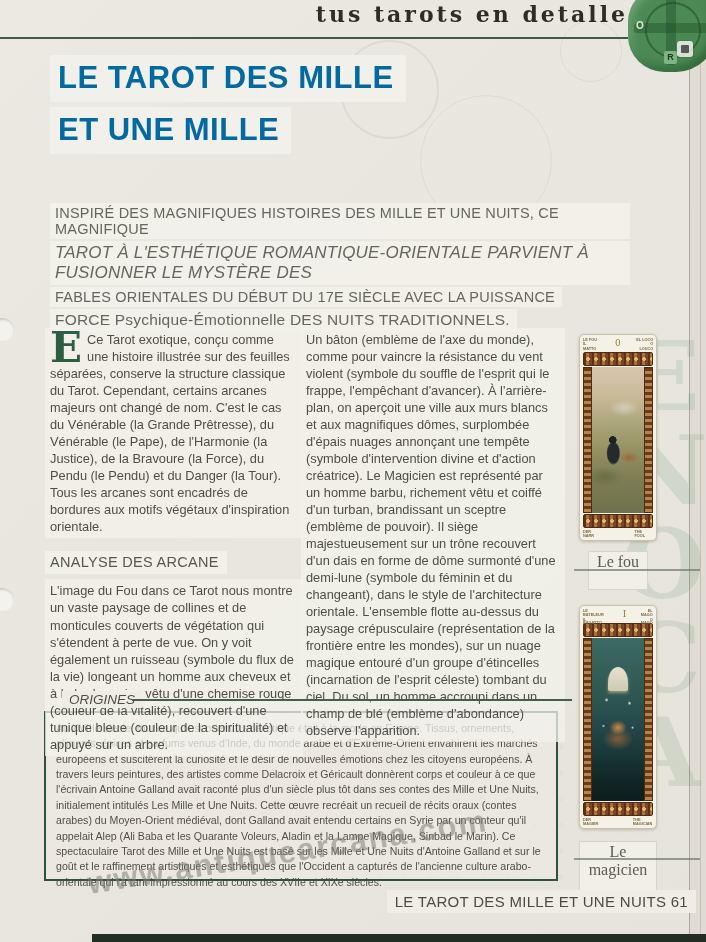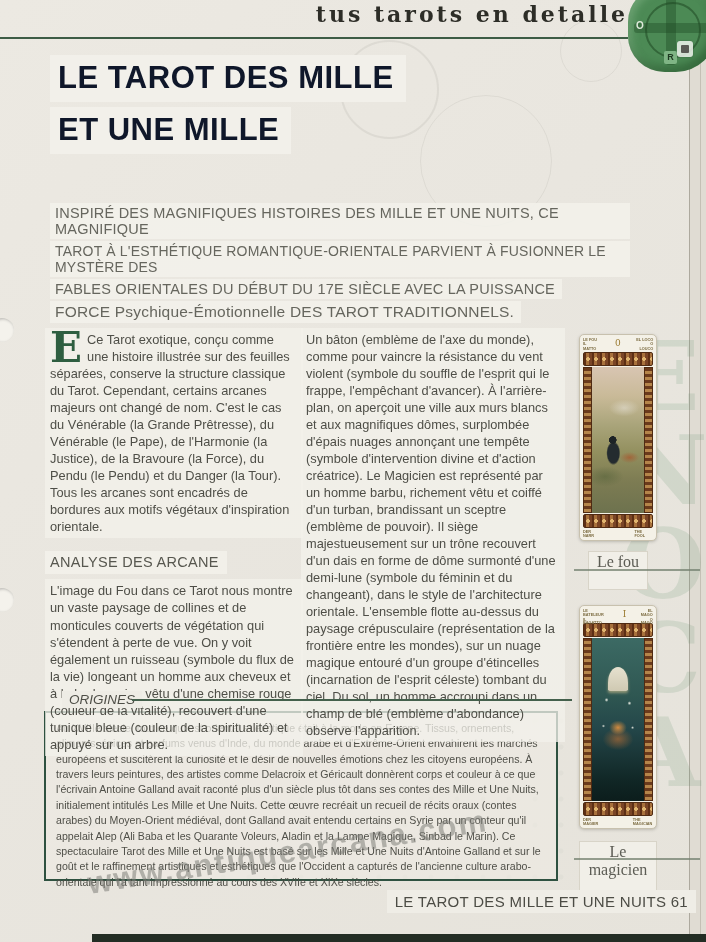--- a/index.html
+++ b/index.html
@@ -27,26 +27,26 @@
   .med-bar-h{position:absolute;left:6px;top:37px;width:74px;height:10px;background:rgba(30,72,36,.40);border-radius:3px;}
   .med-bar-v{position:absolute;left:38px;top:5px;width:10px;height:74px;background:rgba(30,72,36,.40);border-radius:3px;}
   .med-letter{position:absolute;font-size:10px;color:#dfeadb;font-weight:bold;}
   .med-o{left:8px;top:34px;}
   .med-box{position:absolute;left:36px;bottom:8px;width:13px;height:13px;background:#7fb585;border-radius:2px;font-size:9px;color:#1e3a22;text-align:center;line-height:13px;font-weight:bold;}
   .mini-icon{position:absolute;right:13px;top:41px;width:16px;height:16px;background:rgba(250,250,248,.8);border-radius:3px;z-index:5;box-shadow:0 0 2px rgba(0,0,0,.25);}
   .mini-icon::after{content:"";position:absolute;left:4px;top:4px;width:8px;height:8px;background:#5a5a55;border-radius:1px;}
 
   
   .doc-title{position:absolute;left:50px;top:55px;z-index:3;}
-  .title-line{display:table;background:#f2f0ea;color:#0f172a;font-size:31px;font-weight:bold;letter-spacing:.5px;padding:5px 12px 6px 8px;margin-bottom:5px;}
+  .title-line{display:table;background:#f2f0ea;color:#0369a1;font-size:31px;font-weight:bold;letter-spacing:.5px;padding:5px 12px 6px 8px;margin-bottom:5px;}
 
   
   .intro{position:absolute;left:50px;top:176px;width:580px;z-index:3;}
   .intro-line{display:table;background:rgba(243,241,235,.88);color:#66665e;padding:2px 7px 2px 5px;margin-bottom:2px;letter-spacing:.2px;}
-  .il0{font-size:14.5px;margin-top:27px;} .il1{font-size:14px;} .il2{font-size:14.5px;} .il3{font-size:15.5px;} .il4{font-size:15.5px;}
+  .il0{font-size:14.5px;margin-top:27px;} .il1{font-size:17px;font-style:italic;} .il2{font-size:14.5px;} .il3{font-size:15.5px;} .il4{font-size:15.5px;}
 
   
   .col{position:absolute;top:328px;z-index:3;font-size:12.8px;line-height:1.33;color:#4e4e47;}
   .col-left{left:45px;width:258px;}
   .col-right{left:301px;width:264px;}
   .para{background:rgba(243,241,235,.75);padding:3px 5px;}
   .dropcap{float:left;font-family:"DejaVu Serif",serif;font-size:42px;line-height:30px;padding:2px 5px 0 0;color:#2e5e40;font-weight:bold;}
   .subhead{margin-top:13px;margin-bottom:5px;font-size:14.5px;letter-spacing:.3px;color:#57574f;background:rgba(243,241,235,.85);display:table;padding:2px 8px 2px 5px;}
 
   
@@ -134,21 +134,21 @@
 
   <div class="doc-title">
     <span class="title-line">LE TAROT DES MILLE</span>
     <span class="title-line">ET UNE MILLE</span>
   </div>
 
   <div class="intro">
     <span class="intro-line il0">INSPIRÉ DES MAGNIFIQUES HISTOIRES DES MILLE ET UNE NUITS, CE MAGNIFIQUE</span>
     <span class="intro-line il1">TAROT À L'ESTHÉTIQUE ROMANTIQUE-ORIENTALE PARVIENT À FUSIONNER LE MYSTÈRE DES</span>
     <span class="intro-line il2">FABLES ORIENTALES DU DÉBUT DU 17E SIÈCLE AVEC LA PUISSANCE</span>
-    <span class="intro-line il4">FORCE Psychique-Émotionnelle DES TAROT TRADITIONNELS.</span>
+    <span class="intro-line il4">FORCE Psychique-Émotionnelle DES NUITS TRADITIONNELS.</span>
   </div>
 
   <div class="col col-left">
     <div class="para">
       <span class="dropcap">E</span><span>Ce Tarot exotique, conçu comme une histoire illustrée sur des feuilles séparées, conserve la structure classique du Tarot. Cependant, certains arcanes majeurs ont changé de nom. C'est le cas du Vénérable (la Grande Prêtresse), du Vénérable (le Pape), de l'Harmonie (la Justice), de la Bravoure (la Force), du Pendu (le Pendu) et du Danger (la Tour). Tous les arcanes sont encadrés de bordures aux motifs végétaux d'inspiration orientale.</span>
     </div>
     <div class="subhead">ANALYSE DES ARCANE</div>
     <div class="para">L'image du Fou dans ce Tarot nous montre un vaste paysage de collines et de monticules couverts de végétation qui s'étendent à perte de vue. On y voit également un ruisseau (symbole du flux de la vie) longeant un homme aux cheveux et à la barbe noirs, vêtu d'une chemise rouge (couleur de la vitalité), recouvert d'une tunique bleue (couleur de la spiritualité) et appuyé sur un arbre.</div>
   </div>
   <div class="col col-right">

